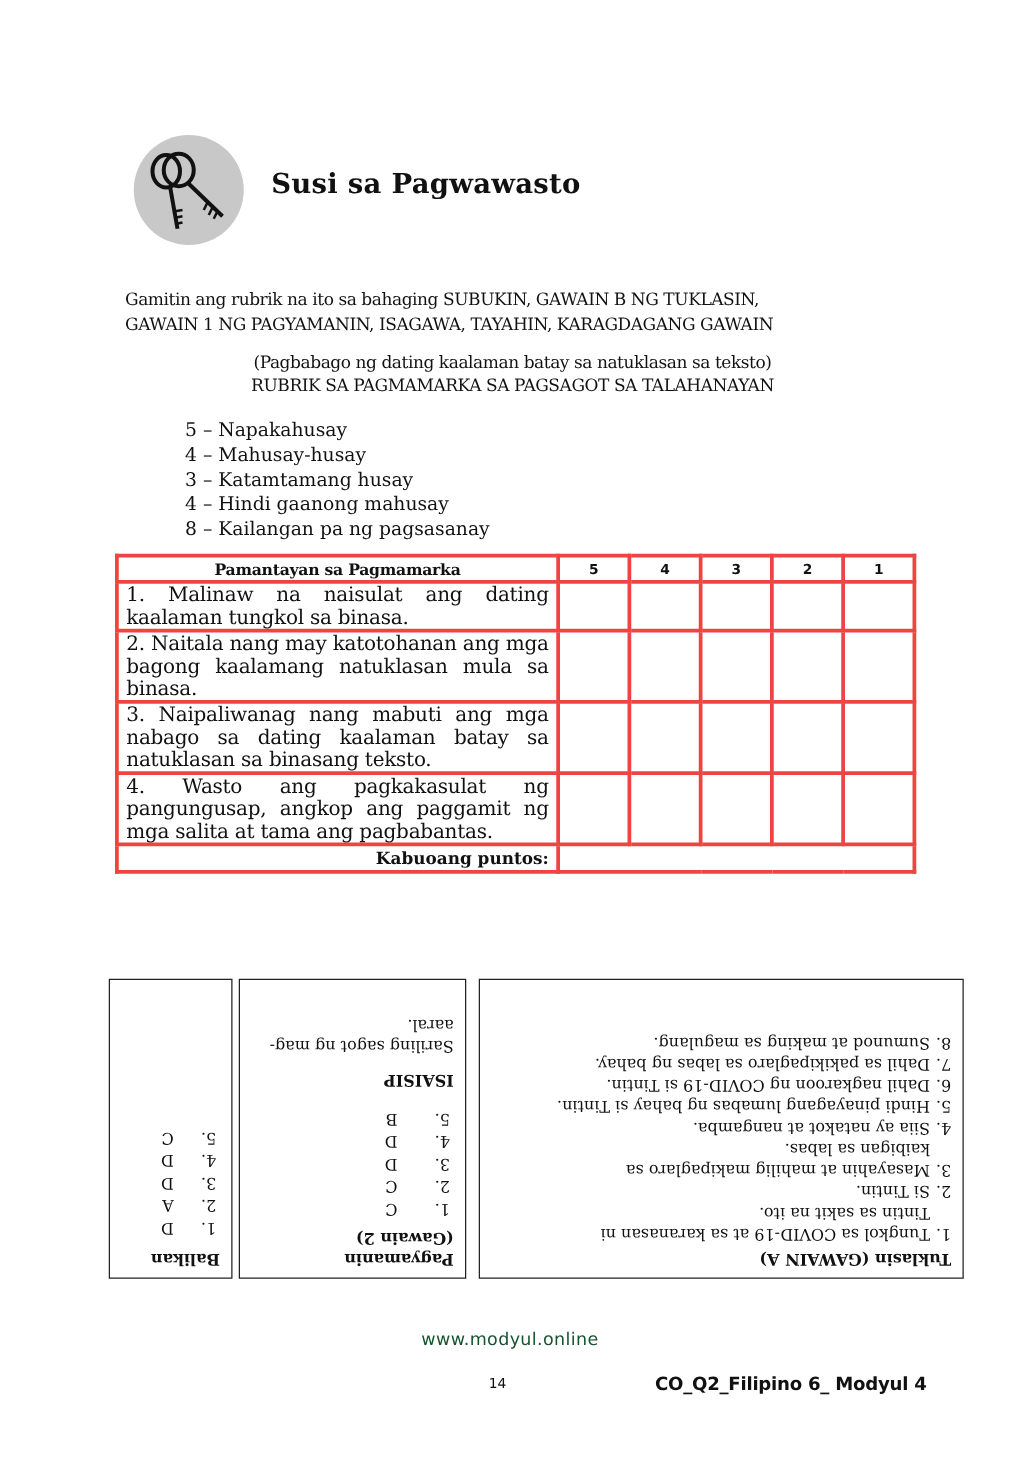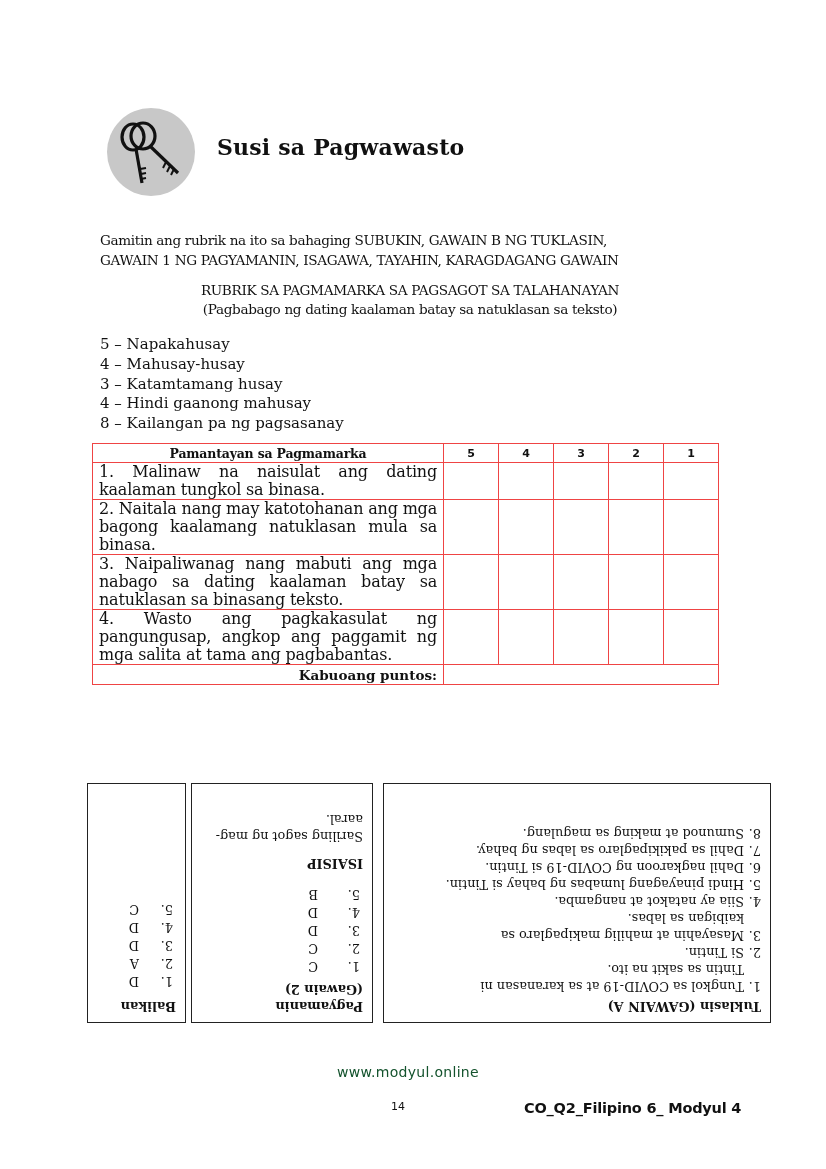--- a/index.html
+++ b/index.html
@@ -7,25 +7,25 @@
     .abs { position: absolute; }
 
     
     .key-icon { left: 106px; top: 107px; width: 90px; height: 90px; }
     .title { left: 217px; top: 134px; font-family: "DejaVu Serif", serif; font-weight: bold; font-size: 22px; letter-spacing: 0.2px; }
 
     .intro { left: 100px; top: 231px; width: 620px; font-family: "DejaVu Serif", serif; font-size: 13.6px; line-height: 19.5px; letter-spacing: -0.35px; }
     .rubric-head { left: 100px; top: 281px; width: 620px; text-align: center; font-family: "DejaVu Serif", serif; font-size: 13.6px; line-height: 19px; letter-spacing: -0.35px; }
 
     .scale { left: 100px; top: 335px; font-family: "DejaVu Serif", serif; font-size: 15px; line-height: 19.8px; }
-    .scale div { white-space: nowrap; }
+    .scale div { white-space: nowrap; margin-left: 48px; }
 
     
     .rtable { left: 92px; top: 443px; border-collapse: collapse; font-family: "DejaVu Serif", serif; }
-    .rtable td, .rtable th { border: 1px solid #ef4444; padding: 0; }
+    .rtable td, .rtable th { border: 3px solid #ef4444; padding: 0; }
     .rtable th { height: 18px; font-size: 12.5px; font-weight: bold; }
     .rtable th.crit { font-family: "DejaVu Serif", serif; letter-spacing: -0.2px; }
     .rtable th.num { font-family: "DejaVu Sans", sans-serif; font-size: 11px; }
     .rtable td.desc { width: 338px; padding: 0 6px 0 6px; font-size: 16px; line-height: 18px; text-align: justify; text-align-last: left; vertical-align: top; letter-spacing: -0.2px; }
     .rtable td.cell { width: 54px; }
     .rtable td.total-label { text-align: right; font-weight: bold; font-size: 13.5px; padding: 0 6px; height: 19px; }
 
     
     .box { border: 1.5px solid #222; box-sizing: border-box; transform: rotate(180deg); font-family: "DejaVu Serif", serif; font-size: 12.8px; line-height: 17px; }
     .box1 { left: 87px; top: 783px; width: 99px; height: 240px; padding: 7px 0 0 9px; }
@@ -63,22 +63,22 @@
     <line x1="68" y1="62" x2="65" y2="68" stroke="#111" stroke-width="2"></line>
   </svg>
 </div>
 <div class="abs title">Susi sa Pagwawasto</div>
 
 <div class="abs intro">
   <div>Gamitin ang rubrik na ito sa bahaging SUBUKIN, GAWAIN B NG TUKLASIN,</div>
   <div>GAWAIN 1 NG PAGYAMANIN, ISAGAWA, TAYAHIN, KARAGDAGANG GAWAIN</div>
 </div>
 <div class="abs rubric-head">
+  <div>(Pagbabago ng dating kaalaman batay sa natuklasan sa teksto)</div>
   <div>RUBRIK SA PAGMAMARKA SA PAGSAGOT SA TALAHANAYAN</div>
-  <div>(Pagbabago ng dating kaalaman batay sa natuklasan sa teksto)</div>
 </div>
 
 <div class="abs scale">
   <div>5 – Napakahusay</div>
   <div>4 – Mahusay-husay</div>
   <div>3 – Katamtamang husay</div>
   <div>4 – Hindi gaanong mahusay</div>
   <div>8 – Kailangan pa ng pagsasanay</div>
 </div>
 

